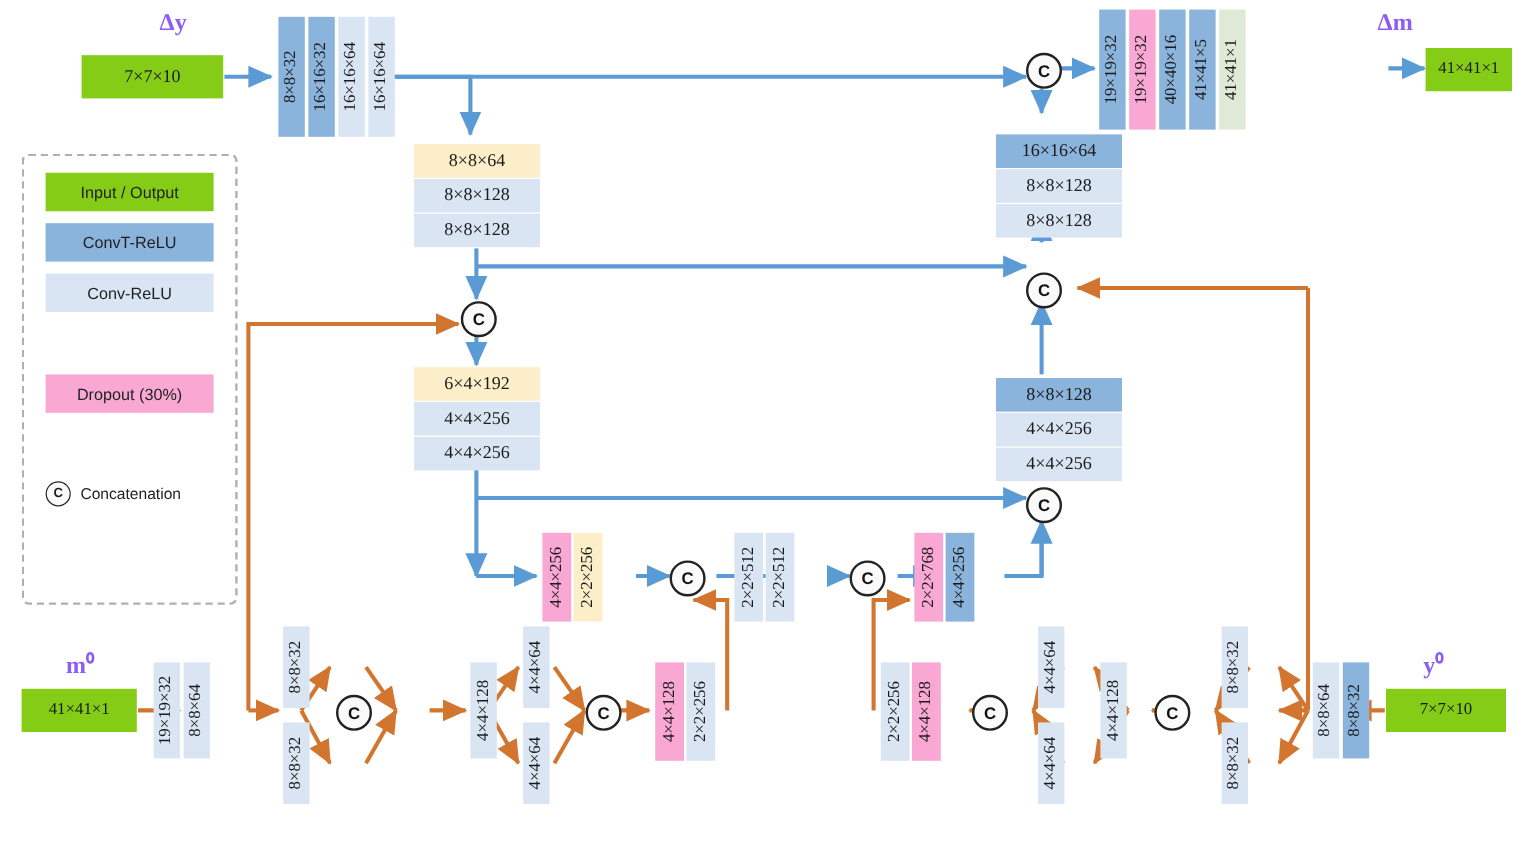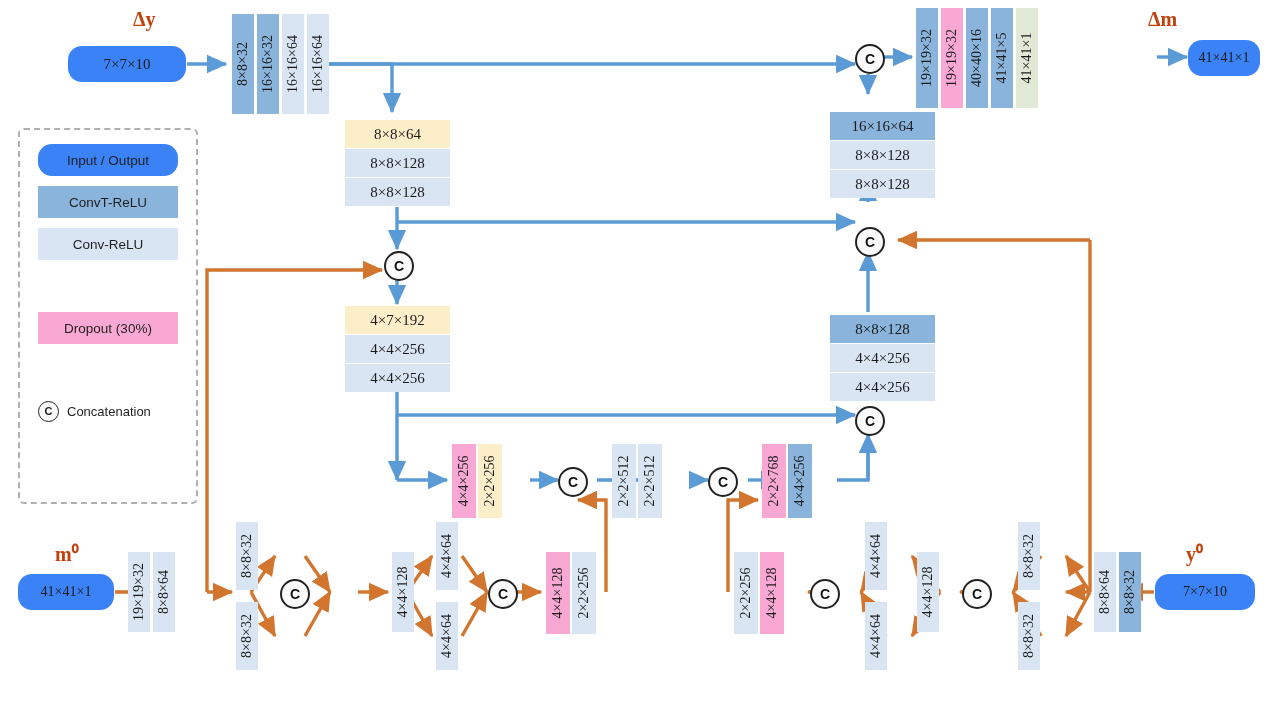--- a/index.html
+++ b/index.html
@@ -3,27 +3,27 @@
 <meta charset="utf-8">
 <style>
   html,body{margin:0;padding:0;background:#fff;}
   #stage{position:relative;width:1269px;height:720px;background:#ffffff;
          font-family:"Liberation Serif",serif;overflow:hidden;}
   #wires{position:absolute;left:0;top:0;width:1269px;height:720px;}
   .blk{position:absolute;box-sizing:border-box;display:flex;align-items:center;
        justify-content:center;color:#1a1a1a;font-family:"Liberation Serif",serif;
        font-size:14px;line-height:1;white-space:nowrap;}
   .vert > span{transform:rotate(-90deg);display:block;}
-  .io{background:#3b82f6;border-radius:14px;}
+  .io{background:#84cc16;}
   .convt{background:#8ab4dc;}
   .conv{background:#d9e5f3;}
   .cv{background:#dfe9d6;}
   .drop{background:#f9a8d4;}
   .pool{background:#fceec8;}
-  .lbl{position:absolute;color:#c2410c;font-family:"Liberation Serif",serif;
+  .lbl{position:absolute;color:#8b5cf6;font-family:"Liberation Serif",serif;
        font-weight:bold;font-size:20px;white-space:nowrap;}
   .cc{position:absolute;width:26px;height:26px;border-radius:50%;
       border:2.2px solid #222;background:#fafafa;display:flex;
       align-items:center;justify-content:center;font-family:"Liberation Sans",sans-serif;
       font-size:14px;font-weight:bold;color:#111;z-index:5;}
   #legend{position:absolute;left:18px;top:128px;width:176px;height:372px;
           border:2px dashed #b0b0b0;border-radius:6px;background:#fff;}
   .lgsw{position:absolute;left:18px;width:140px;height:32px;display:flex;
         align-items:center;justify-content:center;font-family:"Liberation Sans",sans-serif;
         font-size:13.5px;color:#1f1f1f;}
@@ -166,21 +166,21 @@
   <div class="blk io" style="left:1188px;top:40px;width:72px;height:36px;font-size:14px">41×41×1</div>
 
   <div class="blk pool" style="left:345px;top:120px;width:105px;height:28px;font-size:15px">8×8×64</div>
   <div class="blk conv" style="left:345px;top:149px;width:105px;height:28px;font-size:15px">8×8×128</div>
   <div class="blk conv" style="left:345px;top:178px;width:105px;height:28px;font-size:15px">8×8×128</div>
 
   <div class="cc" style="left:384px;top:251px">
       <span>C</span>
     </div>
 
-  <div class="blk pool" style="left:345px;top:306px;width:105px;height:28px;font-size:15px">4×7×192</div>
+  <div class="blk pool" style="left:345px;top:306px;width:105px;height:28px;font-size:15px">6×4×192</div>
   <div class="blk conv" style="left:345px;top:335px;width:105px;height:28px;font-size:15px">4×4×256</div>
   <div class="blk conv" style="left:345px;top:364px;width:105px;height:28px;font-size:15px">4×4×256</div>
 
   <div class="blk convt" style="left:830px;top:112px;width:105px;height:28px;font-size:15px">16×16×64</div>
   <div class="blk conv" style="left:830px;top:141px;width:105px;height:28px;font-size:15px">8×8×128</div>
   <div class="blk conv" style="left:830px;top:170px;width:105px;height:28px;font-size:15px">8×8×128</div>
 
   <div class="cc" style="left:855px;top:227px">
       <span>C</span>
     </div>

